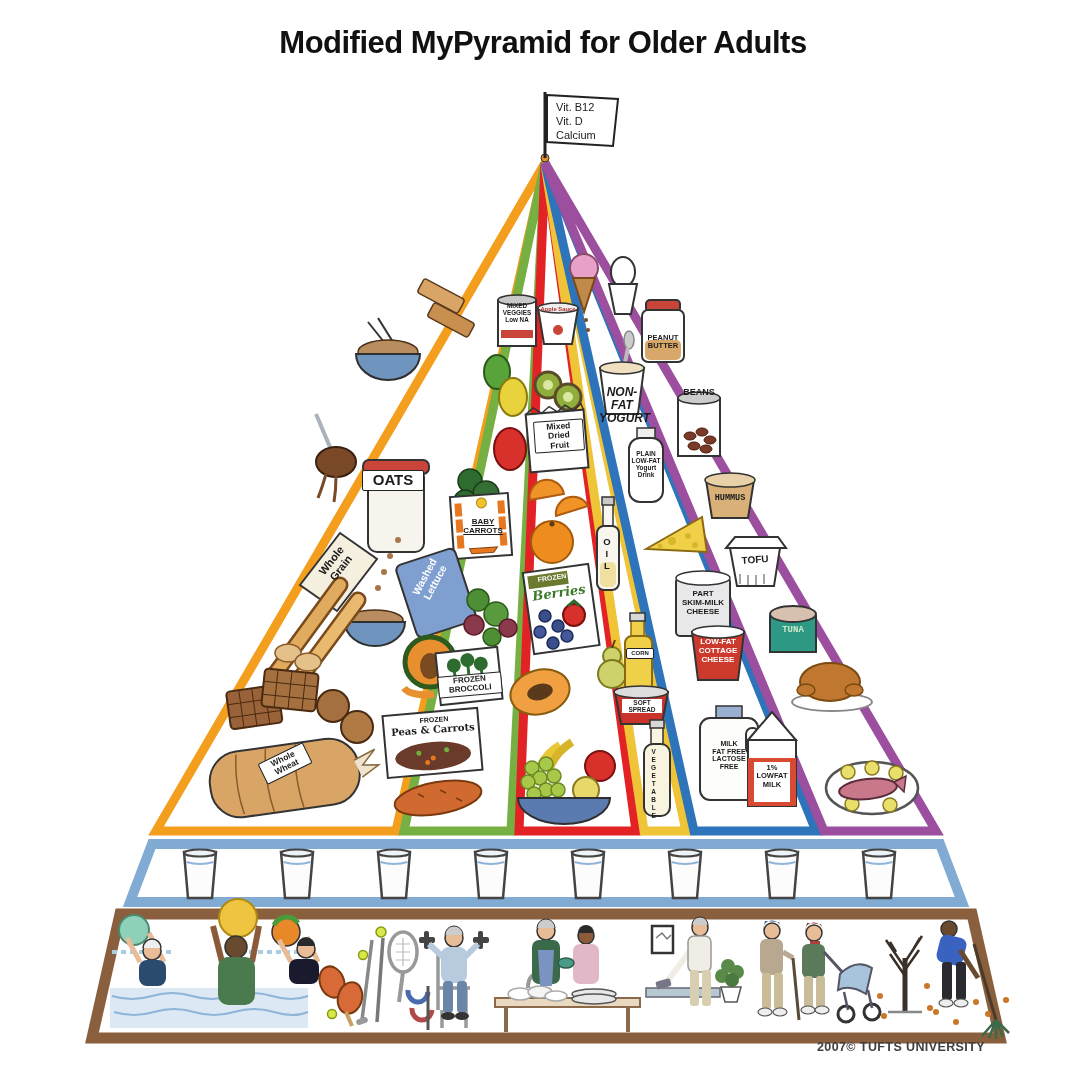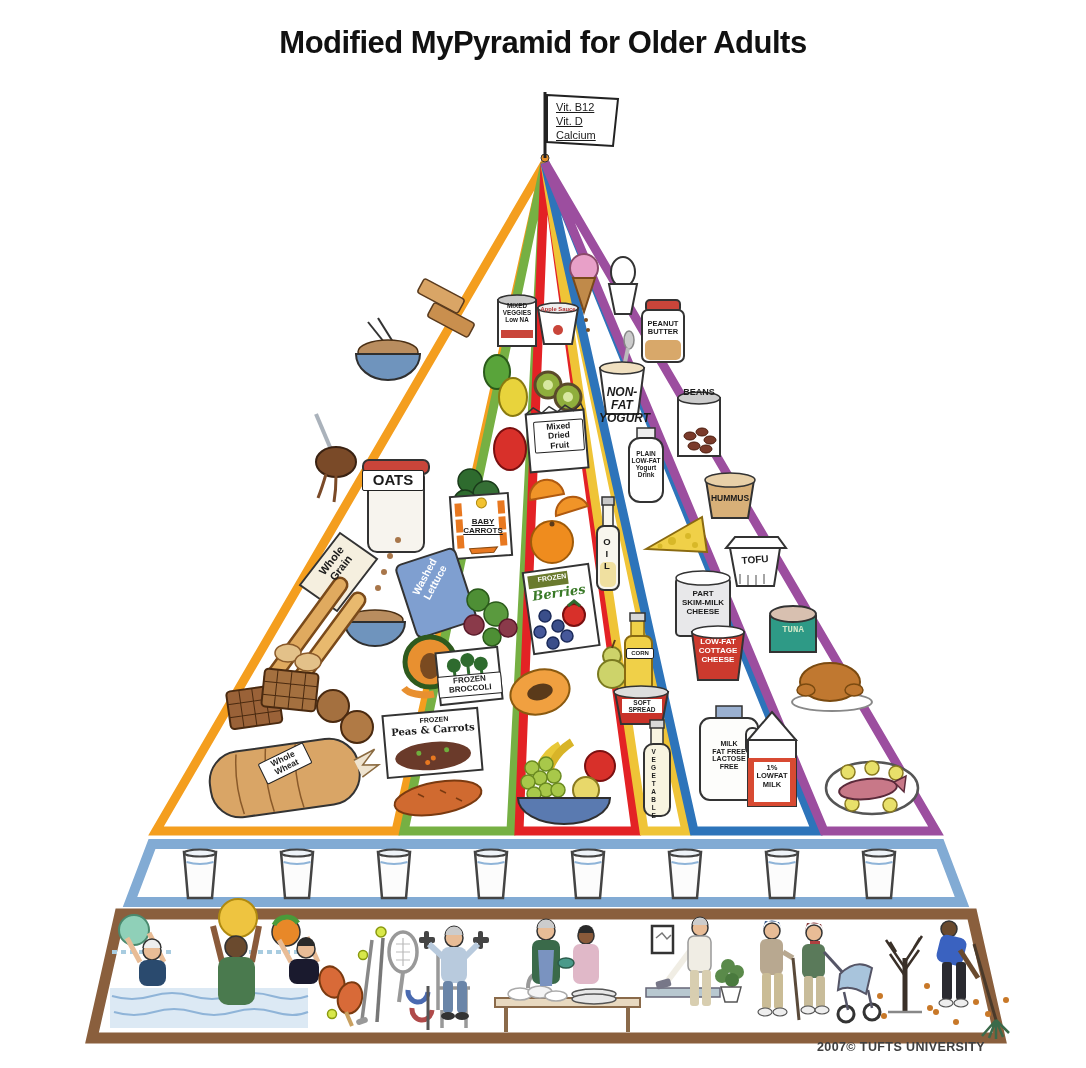--- a/index.html
+++ b/index.html
@@ -6,21 +6,21 @@
   .stage{position:relative;width:1086px;height:1068px;background:#fff;overflow:hidden;
          font-family:"Liberation Sans",sans-serif;padding-left:12px;}
   .stage svg{position:absolute;left:0;top:0;z-index:1;}
   .lbl{position:absolute;z-index:5;font-family:"Liberation Sans",sans-serif;font-weight:bold;
        text-align:center;line-height:1.1;white-space:pre-line;color:#1b1b1b;transform-origin:center;}
   .boxed{background:#fff;border:1.6px solid #222;border-radius:2px;padding:1px 3px;}
   .vert{writing-mode:vertical-lr;text-orientation:upright;letter-spacing:1px;}
   .ital{font-style:italic;}
   .script{font-family:"DejaVu Serif",serif;font-style:italic;color:#3a7a28;}
   .title{left:0;top:26px;width:1086px;font-size:31px;letter-spacing:-0.5px;color:#111;}
-  .flagtext{left:556px;top:101px;width:58px;font-size:11px;font-weight:normal;text-align:left;line-height:1.25;text-decoration:underline;}
+  .flagtext{left:556px;top:101px;width:58px;font-size:11px;font-weight:normal;text-align:left;line-height:1.25;}
   .copyright{left:695px;top:1041px;width:290px;font-size:12.5px;text-align:right;color:#3f3f3f;letter-spacing:0.4px;}
 </style>
 </head>
 <body>
 
 <div class="stage">
 
 <svg width="1086" height="1068" viewBox="0 0 1086 1068">
 
   <g>
@@ -608,22 +608,22 @@
 COTTAGE
 CHEESE</div>
 <div class="lbl" style="left:702px;top:740px;width:54px;font-size:7px;">MILK
 FAT FREE
 LACTOSE
 FREE</div>
 <div class="lbl" style="left:752px;top:764px;width:40px;font-size:7.5px;">1%
 LOWFAT
 MILK</div>
 
-<div class="lbl" style="left:643px;top:320px;width:40px;font-size:7.5px;">PEANUT
+<div class="lbl" style="left:643px;top:334px;width:40px;font-size:7.5px;">PEANUT
 BUTTER</div>
 <div class="lbl" style="left:679px;top:388px;width:40px;font-size:9px;">BEANS</div>
-<div class="lbl" style="left:708px;top:494px;width:44px;font-size:8.5px;">HUMMUS</div>
+<div class="lbl" style="left:708px;top:494px;width:44px;font-size:8.5px;font-family:Liberation Mono, monospace;">HUMMUS</div>
 <div class="lbl" style="left:733px;top:554px;width:44px;font-size:10px;transform:rotate(-4deg);">TOFU</div>
 <div class="lbl" style="left:772px;top:626px;width:42px;font-size:9px;color:#CFE8C8;font-family:Liberation Mono, monospace;">TUNA</div>
 
 <div class="lbl copyright">2007© TUFTS UNIVERSITY</div>
 
 </div>
 
 </body></html>

